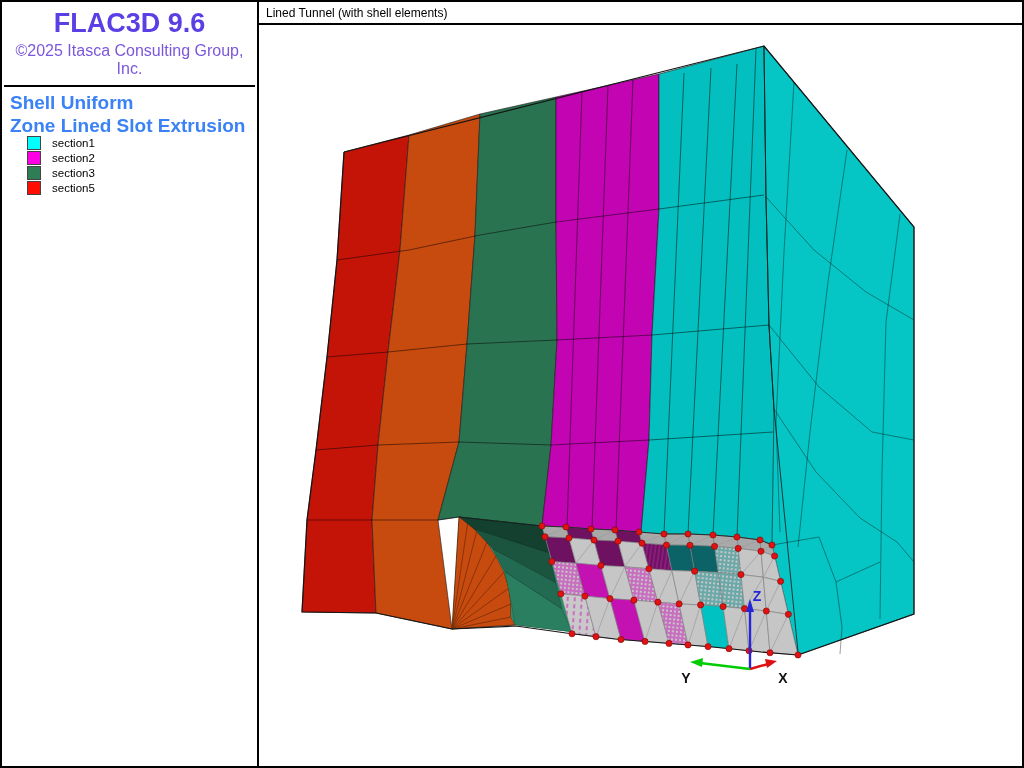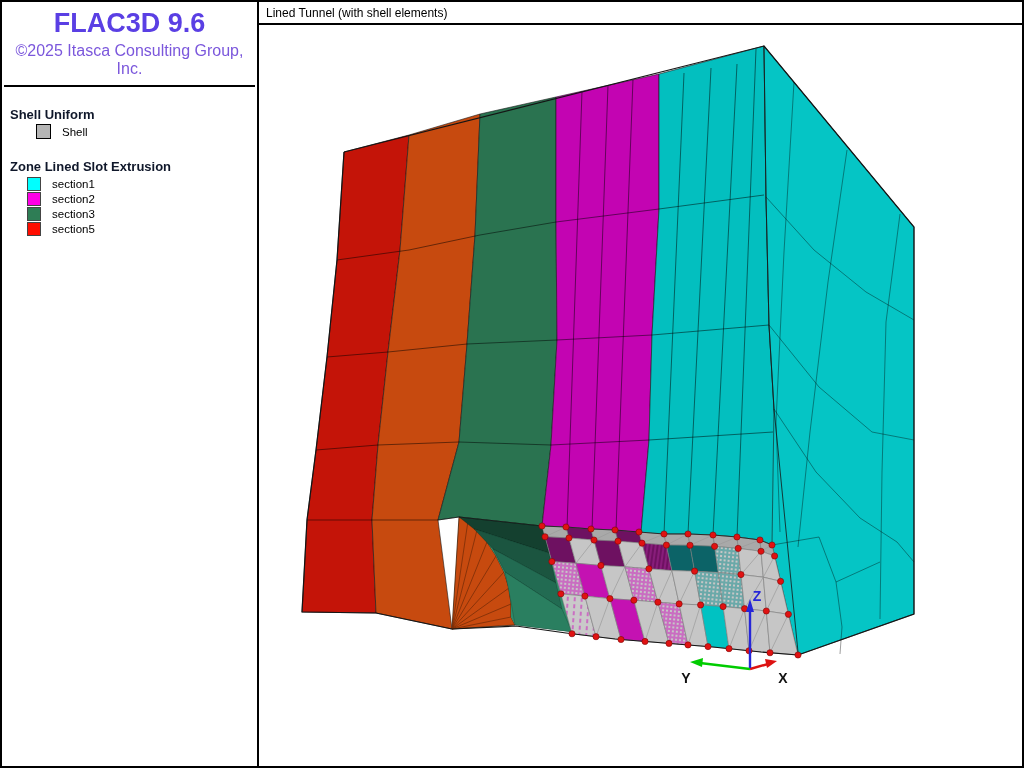--- a/index.html
+++ b/index.html
@@ -4,44 +4,40 @@
 <style>
   html,body{margin:0;padding:0;}
   body{width:1024px;height:768px;position:relative;background:#fff;
        border:2px solid #000;box-sizing:border-box;overflow:hidden;
        font-family:"Liberation Sans",sans-serif;}
   
   .panel{position:absolute;left:0;top:0;width:255px;height:764px;background:#fff;}
   .app-title{margin-top:6px;text-align:center;font-size:27px;font-weight:bold;color:#5a3fe4;}
   .copyright{margin-top:3px;text-align:center;font-size:16px;color:#7b57dc;}
   .divider{margin:7px 2px 4px 2px;border:none;border-top:2px solid #000;}
-  .sec-head{font-size:13px;font-weight:bold;color:#0f172a;margin:20px 0 2px 8px;line-height:15px;}
+  .sec-head{font-size:19px;font-weight:bold;color:#3b82f6;margin:8px 0 2px 8px;line-height:15px;}
   .leg-row{display:flex;align-items:center;height:15px;margin-left:25px;}
   .swatch{width:12px;height:12px;border:1px solid #444;flex:0 0 auto;}
   .swatch.shell{width:13px;height:13px;border:1px solid #000;}
   .leg-label{font-size:11.5px;color:#000;margin-left:11px;white-space:nowrap;}
   
   .view{position:absolute;left:255px;top:0;width:767px;height:764px;border-left:2px solid #000;}
   .titlebar{height:23px;border-bottom:2px solid #000;font-size:12px;color:#000;
             padding:4px 0 0 7px;box-sizing:border-box;background:#fff;}
   .canvas{position:absolute;left:2px;top:25px;width:765px;height:739px;}
   svg text{font-family:"Liberation Sans",sans-serif;}
 </style>
 </head>
 <body>
 
 <div class="panel">
   <div class="app-title">FLAC3D 9.6</div>
   <div class="copyright">©2025 Itasca Consulting Group, Inc.</div>
   <hr class="divider">
   <div class="sec-head">Shell Uniform</div>
-  <div class="leg-row" style="margin-left:34px;">
-    <span class="swatch shell" style="background-color: rgb(181, 181, 181);"></span>
-    <span class="leg-label">Shell</span>
-  </div>
   <div class="sec-head">Zone Lined Slot Extrusion</div>
   <div class="leg-row">
     <span class="swatch" style="background-color: rgb(0, 255, 255);"></span>
     <span class="leg-label">section1</span>
   </div>
   <div class="leg-row">
     <span class="swatch" style="background-color: rgb(255, 0, 230);"></span>
     <span class="leg-label">section2</span>
   </div>
   <div class="leg-row">

